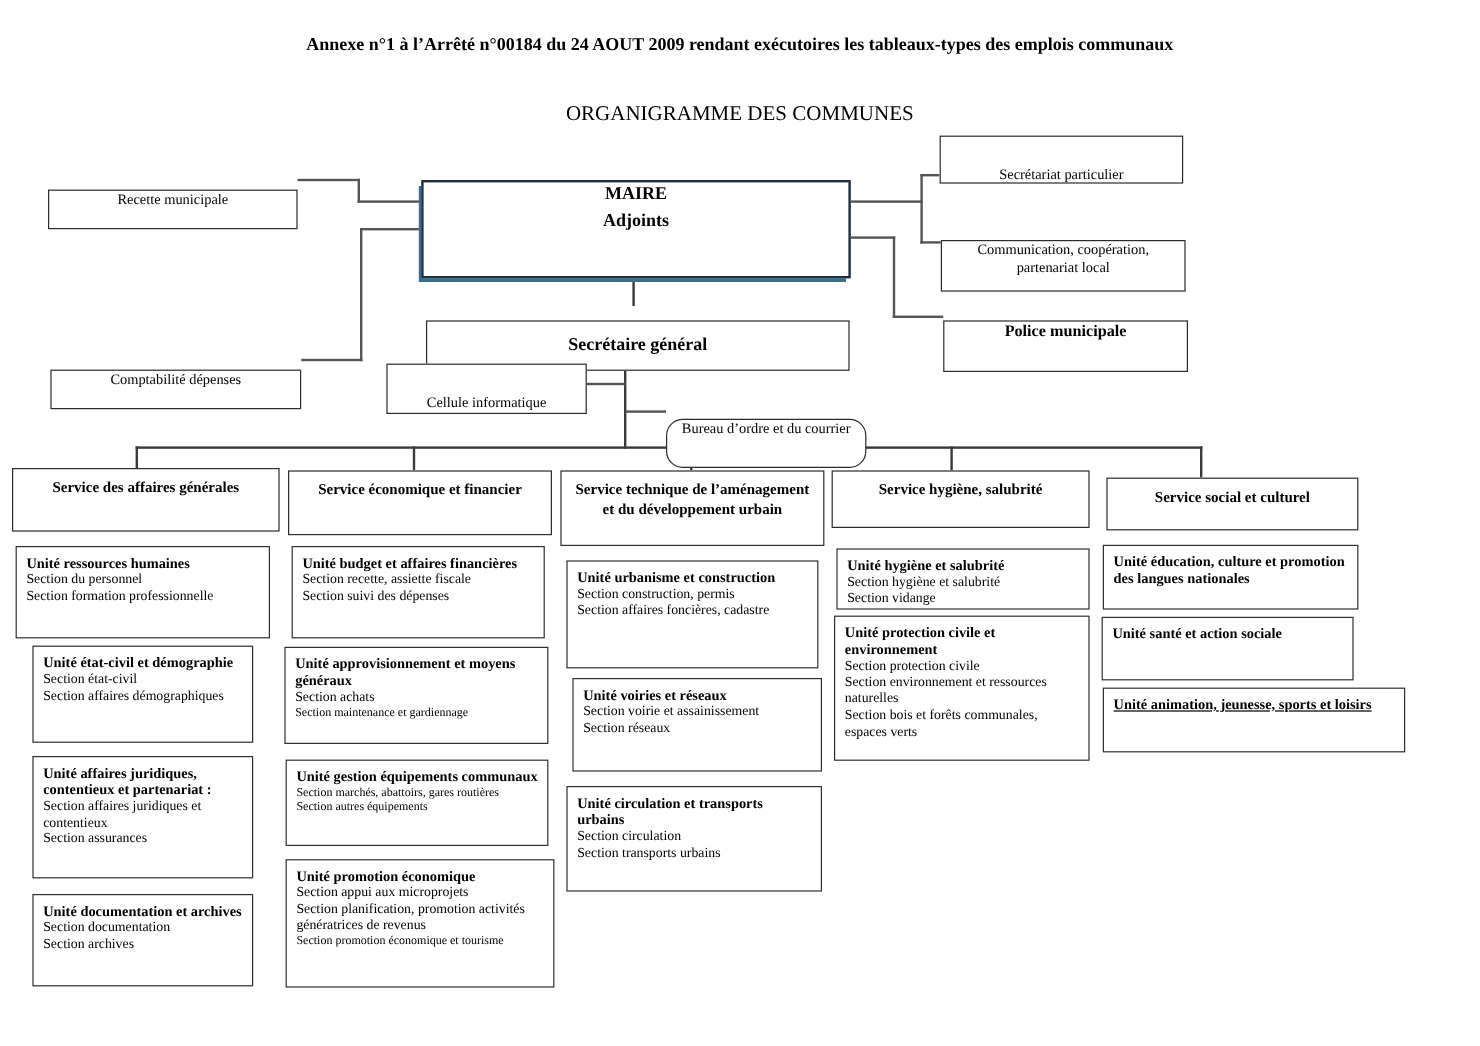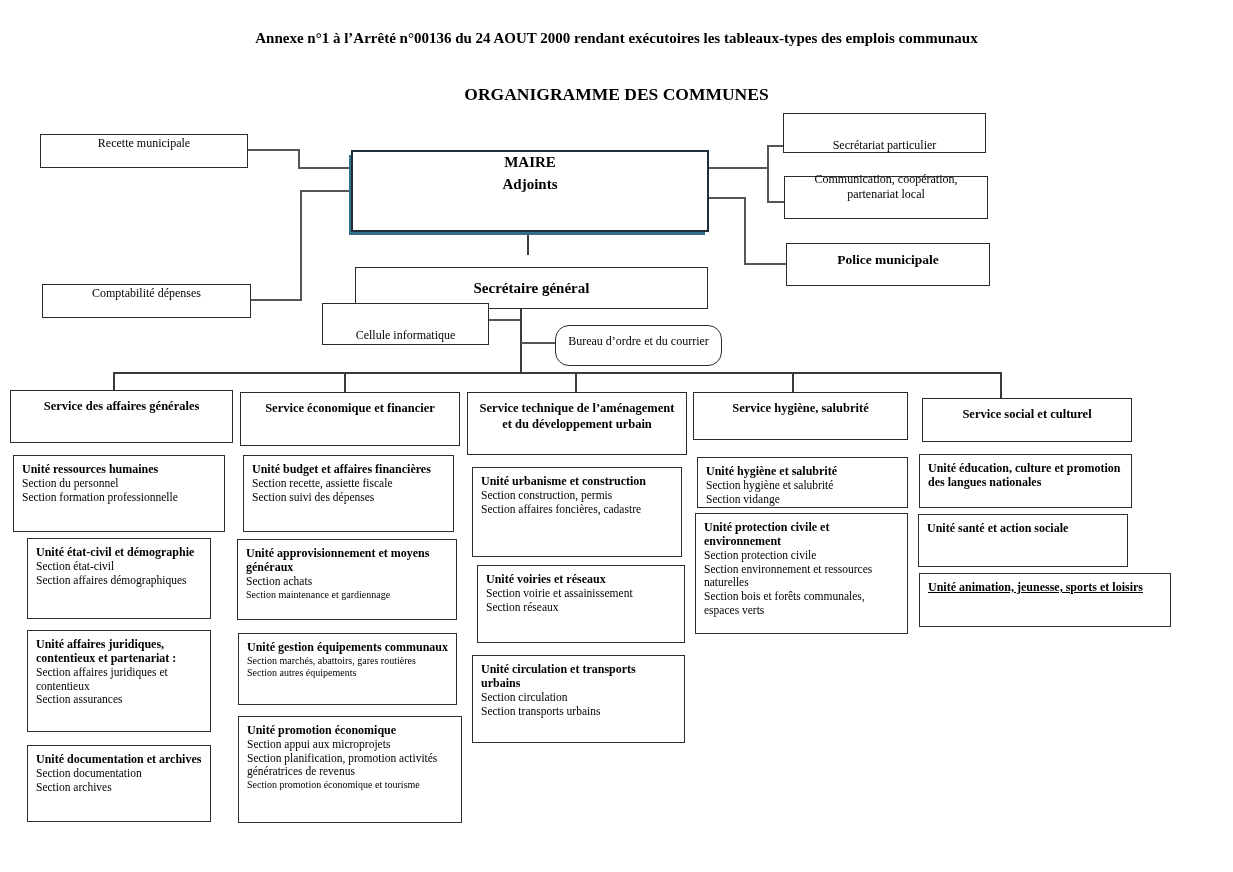--- a/index.html
+++ b/index.html
@@ -3,43 +3,43 @@
 <meta charset="utf-8">
 <style>
   html,body{margin:0;padding:0;background:#ffffff;}
   #canvas{
     position:relative;width:1233px;height:872px;background:#ffffff;
     font-family:"Liberation Serif","DejaVu Serif",serif;color:#000;
     overflow:hidden;
   }
   .abs{position:absolute;box-sizing:border-box;}
   .doc-title{left:0;top:30px;width:1233px;text-align:center;font-size:15px;font-weight:bold;}
-  .doc-subtitle{left:0;top:84px;width:1233px;text-align:center;font-size:17.5px;font-weight:bold;}
+  .doc-subtitle{left:0;top:84px;width:1233px;text-align:center;font-size:17.5px;font-weight:normal;}
   .obox{border:1.5px solid #2b2b2b;background:#fff;text-align:center;}
   .thin{border-width:1.2px;}
   .maire{border:2px solid #1f2d3d;box-shadow:-3px 4px 0 -1px #356f8e;
          font-weight:bold;font-size:15px;line-height:1.45;display:flex;flex-direction:column;}
   .sg{font-weight:bold;font-size:15px;display:flex;align-items:center;justify-content:center;border-width:1.6px;margin-top:12px;}
   .smallbox{font-size:12px;display:flex;align-items:flex-start;justify-content:center;padding-top:24px;}
-  .centerbox{font-size:12px;display:flex;align-items:flex-end;justify-content:center;line-height:1.25;padding:16px 6px;}
+  .centerbox{font-size:12px;display:flex;align-items:flex-start;justify-content:center;line-height:1.25;padding:0 6px;margin-top:24px;}
   .police{font-weight:bold;font-size:13.5px;}
   .svc{font-size:12.5px;font-weight:bold;padding:8px 10px 0 10px;line-height:1.25;border-width:1.6px;}
   .unit{border:1.6px solid #2f2f2f;background:#fff;text-align:left;padding:6px 8px;line-height:1.18;}
   .unit .ut{font-weight:bold;font-size:12px;margin:0 0 1px 0;}
   .unit .sec{font-size:11.5px;}
   .unit .sec.sm{font-size:10px;}
   .line{background:#555;}
   .line.dark{background:#3a3a3a;}
 </style>
 </head>
 <body>
 
 <div id="canvas">
 
-  <div class="abs doc-title">Annexe n°1 à l’Arrêté n°00136 du 24 AOUT 2000 rendant exécutoires les tableaux-types des emplois communaux</div>
+  <div class="abs doc-title">Annexe n°1 à l’Arrêté n°00184 du 24 AOUT 2009 rendant exécutoires les tableaux-types des emplois communaux</div>
   <div class="abs doc-subtitle">ORGANIGRAMME DES COMMUNES</div>
 
   <div class="abs line" style="left:248px;top:149px;width:52px;height:2px;"></div>
   <div class="abs line" style="left:298px;top:149px;width:2px;height:20px;"></div>
   <div class="abs line" style="left:298px;top:167px;width:53px;height:2px;"></div>
 
   <div class="abs line" style="left:300px;top:190px;width:51px;height:2px;"></div>
   <div class="abs line" style="left:300px;top:190px;width:2px;height:111px;"></div>
   <div class="abs line" style="left:251px;top:299px;width:51px;height:2px;"></div>
 

